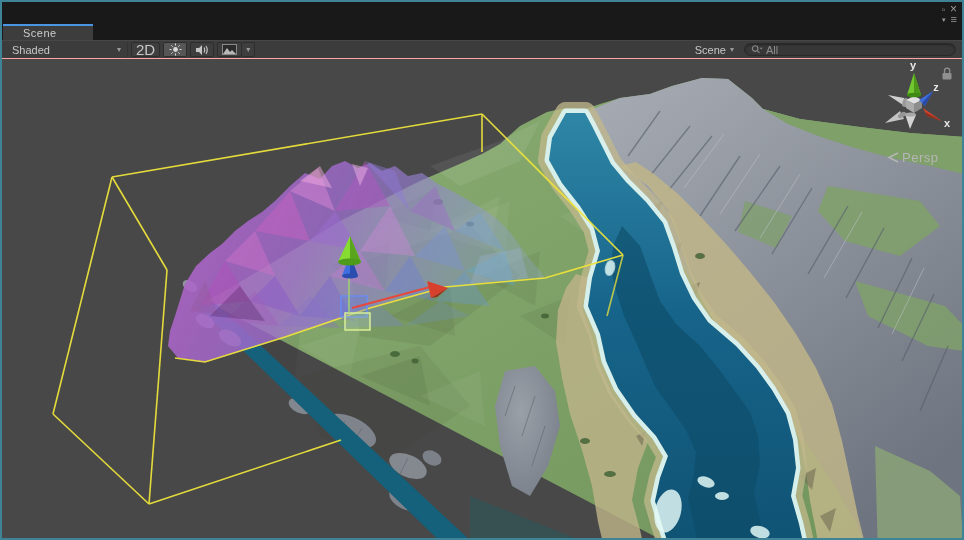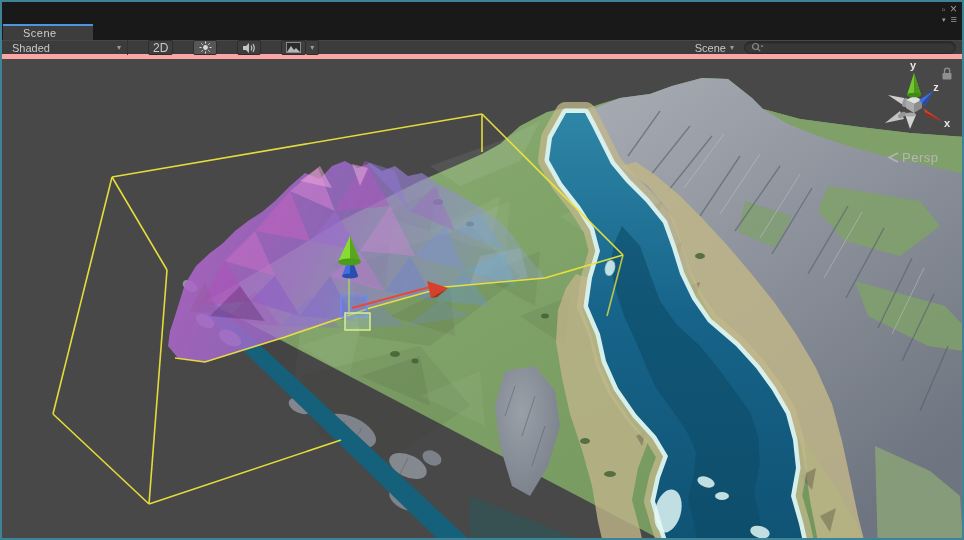--- a/index.html
+++ b/index.html
@@ -19,34 +19,34 @@
     letter-spacing:0.5px;
   }
   .win-controls {
     position:absolute; top:0; right:5px; text-align:right;
     color:#9B9B9B; font-size:10px; line-height:9px;
   }
   .win-controls .row { display:flex; gap:5px; justify-content:flex-end; align-items:center; }
   .glyph-btn { cursor:default; }
   .toolbar {
     height:19px; background:#3C3C3C; border-top:1px solid #474747;
-    border-bottom:5px solid #fca5a5;
+    border-bottom:1px solid #fca5a5;
     display:flex; align-items:center; font-size:11px; color:#C8C8C8;
     padding:0 4px;
   }
   .shaded-dd {
     width:122px; height:15px; display:flex; align-items:center;
     padding:0 6px; border-right:1px solid #333;
   }
   .shaded-dd .arrow { margin-left:auto; color:#999; font-size:8px; }
   .tb-btn {
-    height:15px; min-width:24px; margin-left:20px;
+    height:15px; min-width:24px; margin-left:3px;
     border:1px solid #2D2D2D; background:#3E3E3E; border-radius:2px;
     display:flex; align-items:center; justify-content:center;
-    color:#C8C8C8; font-size:12px; padding:0 4px;
+    color:#C8C8C8; font-size:15px; padding:0 4px;
   }
   .tb-btn.active { background:#565656; }
   .tb-btn.attach { margin-left:0; border-left:none; min-width:12px; color:#999; font-size:8px; }
   .right-group { margin-left:auto; display:flex; align-items:center; gap:6px; margin-right:2px; }
   .gizmos-dd { display:flex; align-items:center; gap:4px; padding:0 4px; height:15px; }
   .gizmos-dd .arrow { color:#999; font-size:8px; }
   .search-pill {
     width:212px; height:13px; border-radius:7px;
     background:#373737; border:1px solid #2A2A2A;
     box-shadow:inset 0 1px 2px rgba(0,0,0,0.35);
@@ -124,20 +124,21 @@
       <div class="gizmos-dd">
         <span>Scene</span>
         <span class="arrow">▾</span>
       </div>
       <div class="search-pill">
         <svg width="13" height="11" viewBox="0 0 13 11">
           <circle cx="4.5" cy="4.5" r="3" fill="none" stroke="#8A8A8A" stroke-width="1.2"></circle>
           <line x1="6.8" y1="6.8" x2="9.2" y2="9.2" stroke="#8A8A8A" stroke-width="1.2"></line>
           <polygon points="9.5,3.5 12.5,3.5 11,5.5" fill="#8A8A8A"></polygon>
         </svg>
+        <input readonly="" value="All" style="">
       </div>
     </div>
   </div>
 
   <div class="viewport">
     <svg width="960" height="495" viewBox="2 43 960 495" preserveAspectRatio="none">
       <defs>
         <linearGradient id="gGreen" x1="0" y1="0" x2="1" y2="1">
           <stop offset="0" stop-color="#8CAE74"></stop>
             <stop offset="0.5" stop-color="#7DA066"></stop>

